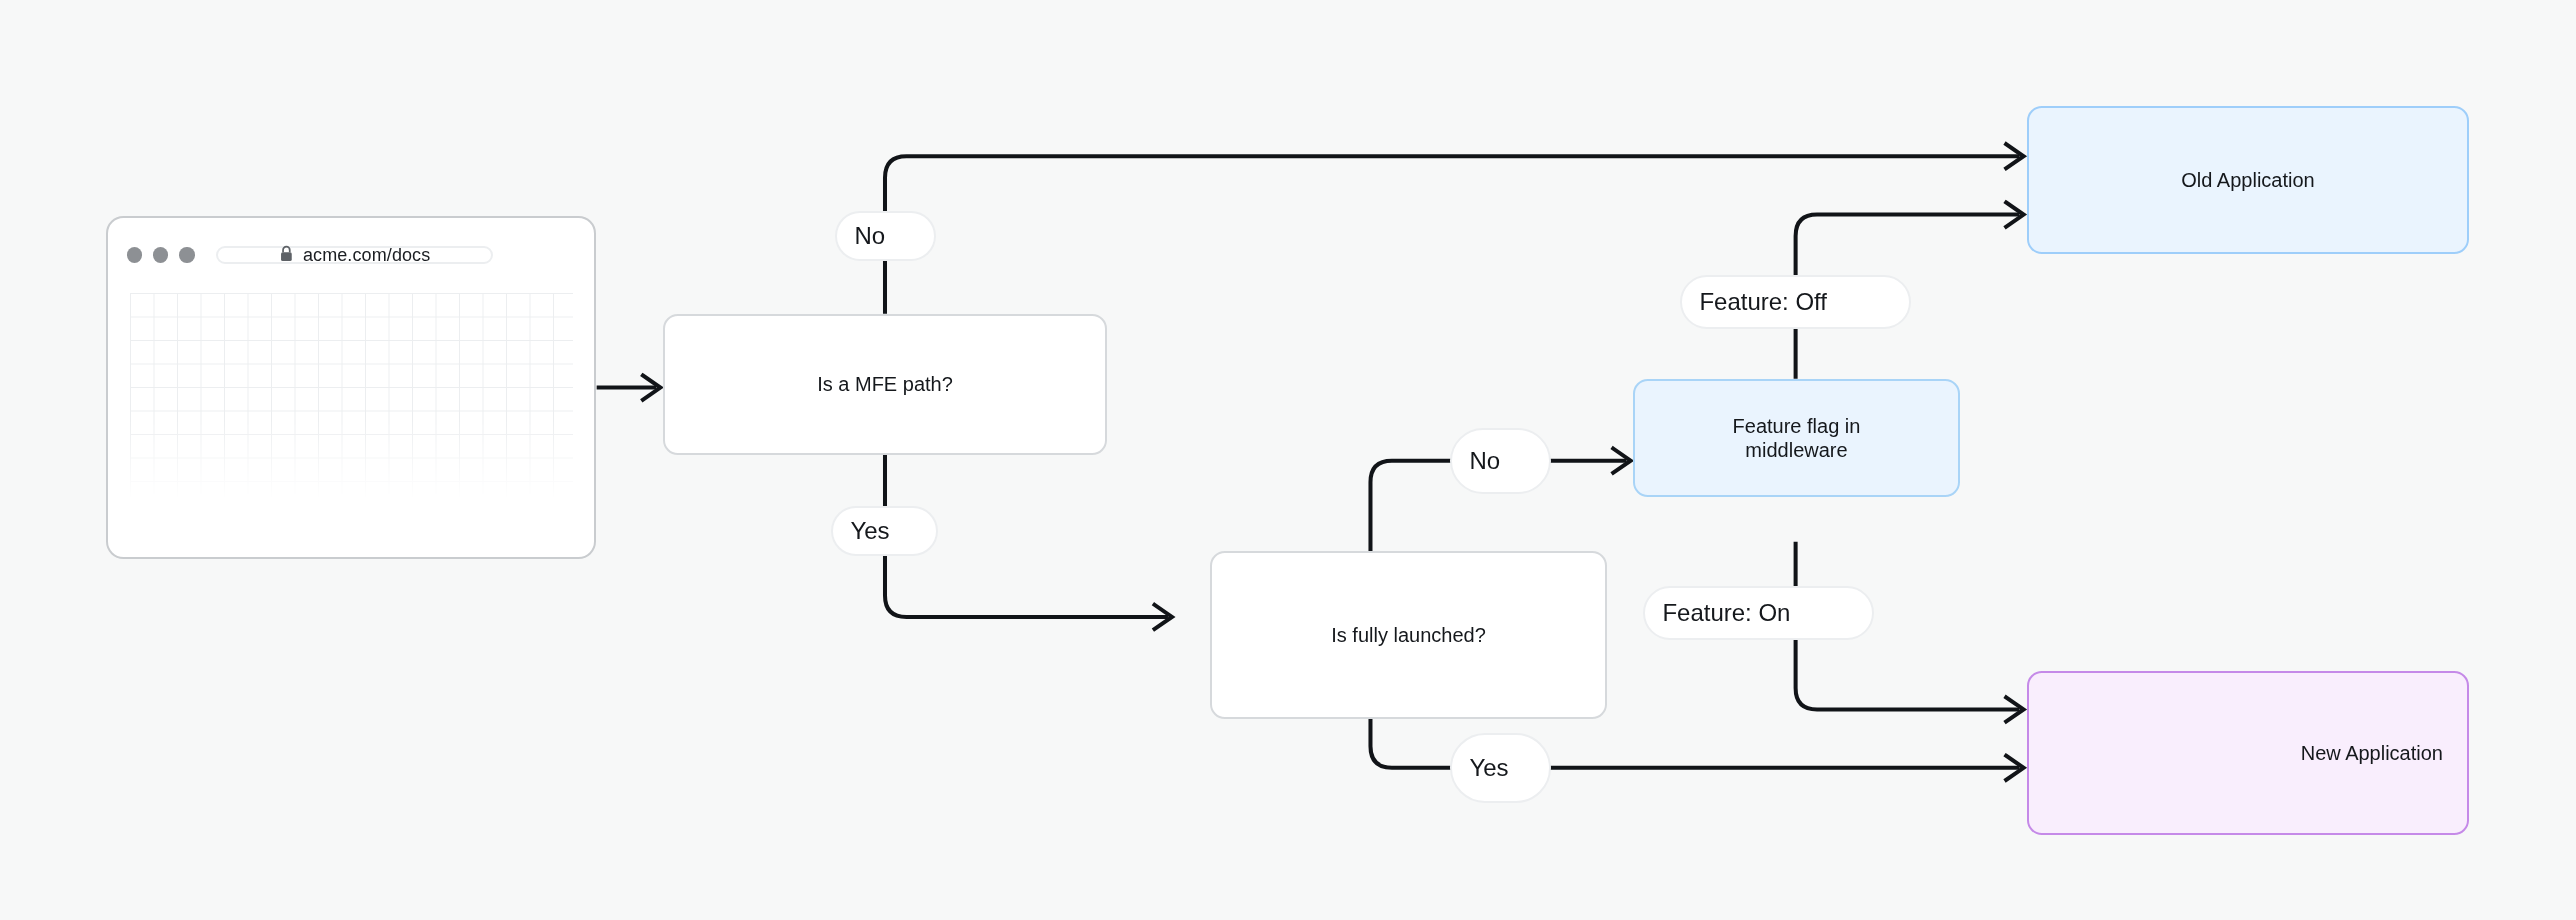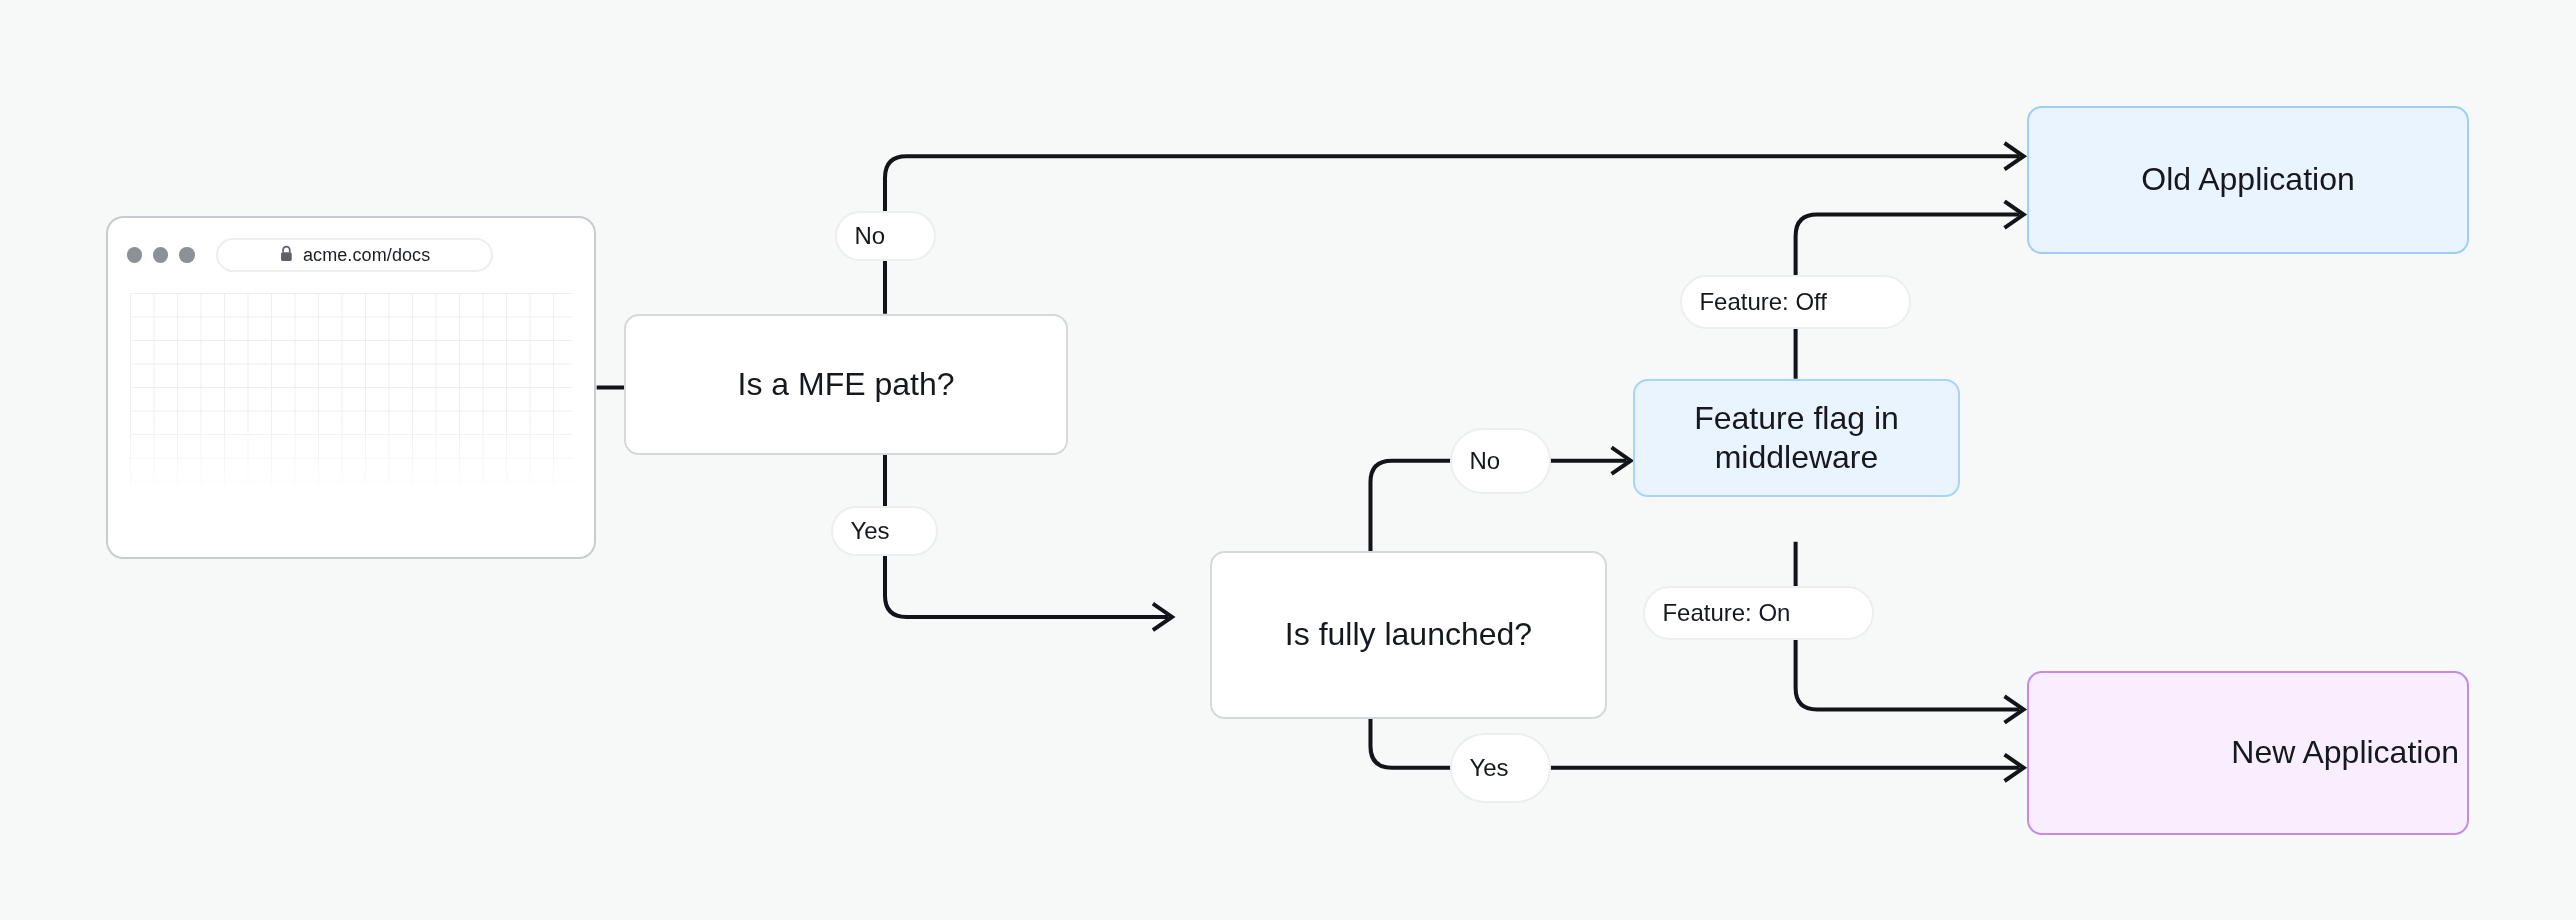--- a/index.html
+++ b/index.html
@@ -64,21 +64,21 @@
     padding-left: 19px;
     box-sizing: border-box;
   }
   .dots { display: flex; gap: 10.7px; align-items: center; }
   .dot {
     width: 15.4px; height: 15.4px; border-radius: 50%;
     background: #8d9094;
   }
   .url-pill {
     margin-left: 21.5px;
-    height: 34px;
+    height: 18px;
     width: 277px;
     border-radius: 17px;
     background: #ffffff;
     border: 2.7px solid #eceef0;
     box-sizing: border-box;
     display: flex;
     align-items: center;
     justify-content: center;
     gap: 9.4px;
   }
@@ -106,24 +106,24 @@
 
   
   .node {
     position: absolute;
     box-sizing: border-box;
     display: flex;
     align-items: center;
     justify-content: center;
     text-align: center;
     border-radius: 14.8px;
-    font-size: 32px;
+    font-size: 20px;
     color: #15181c;
     line-height: 1.22;
-    padding: 0 8px;
+    padding: 0 24px;
   }
   .node.decision {
     background: #ffffff;
     border: 2px solid #d6d9dc;
   }
   .node.old-app {
     background: #eaf4fe;
     border: 2.7px solid #9ecefa;
   }
   .node.feature-flag {
@@ -206,21 +206,21 @@
             <path d="M6 11 V7.5 a5 5 0 0 1 10 0 V11" fill="none" stroke="#5d6166" stroke-width="2.6"></path>
             <rect x="3" y="11" width="16" height="13" rx="2.4" fill="#5d6166"></rect>
           </svg>
         </span>
         <span class="url-text">acme.com/docs</span>
       </div>
     </div>
     <div class="browser-body"></div>
   </div>
 
-  <div class="node decision" style="left:624px; top:314px; width:444px; height:141px;">
+  <div class="node decision" style="left:663px; top:314px; width:444px; height:141px;">
     <span>Is a MFE path?</span>
   </div>
 
   <div class="node decision" style="left:1172px; top:551px; width:397px; height:168px;margin-left:38px;">
     <span>Is fully launched?</span>
   </div>
 
   <div class="node feature-flag" style="left:1633px; top:379px; width:327px; height:118px; flex-direction:column;">
     <span>Feature flag in</span>
     <span>middleware</span>

